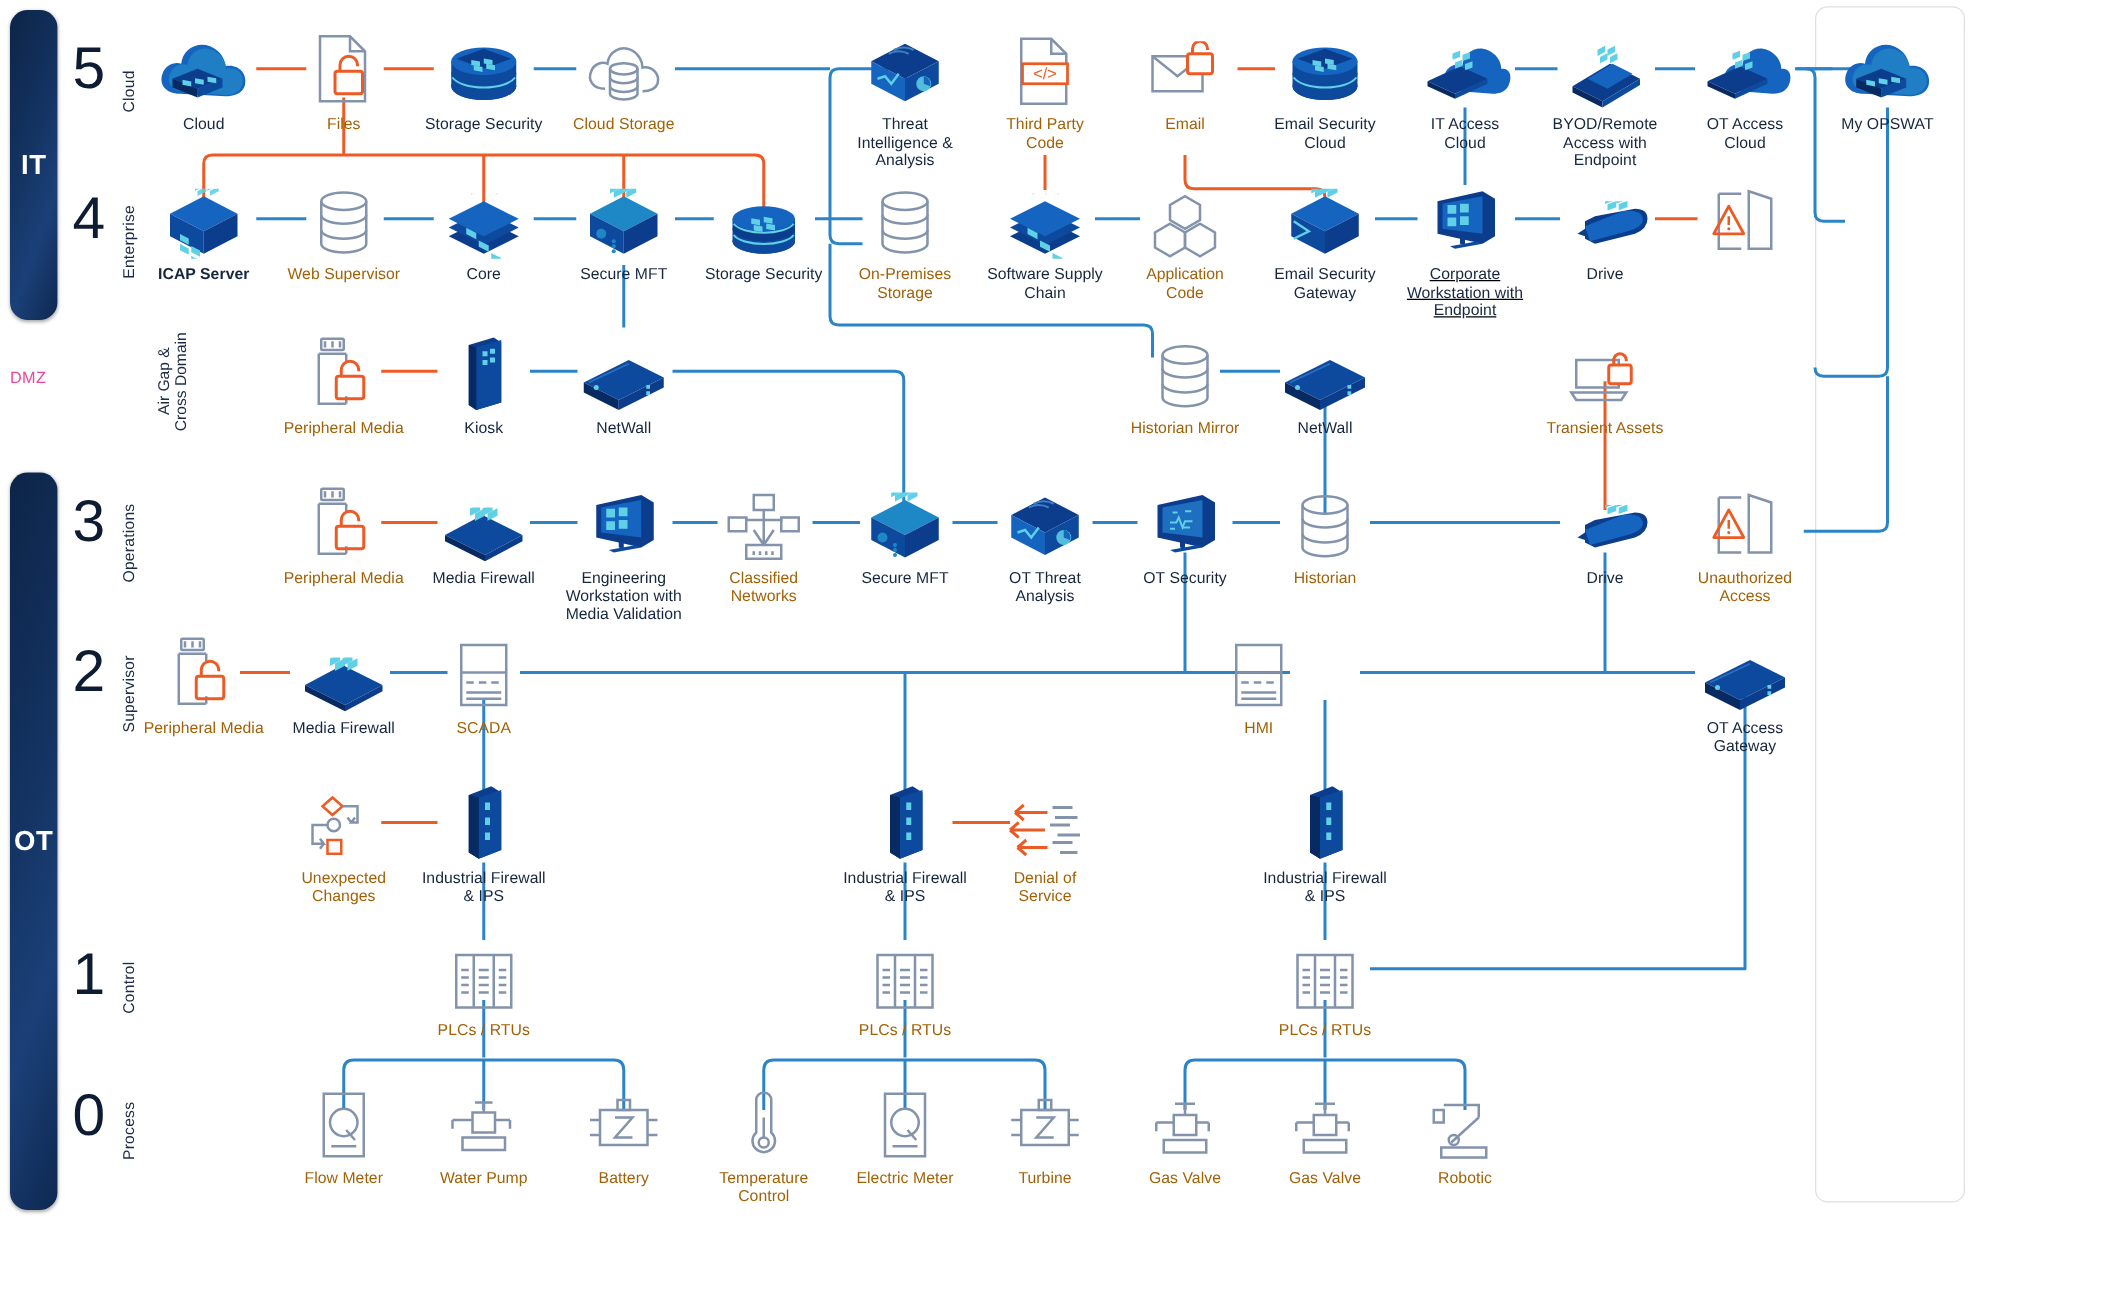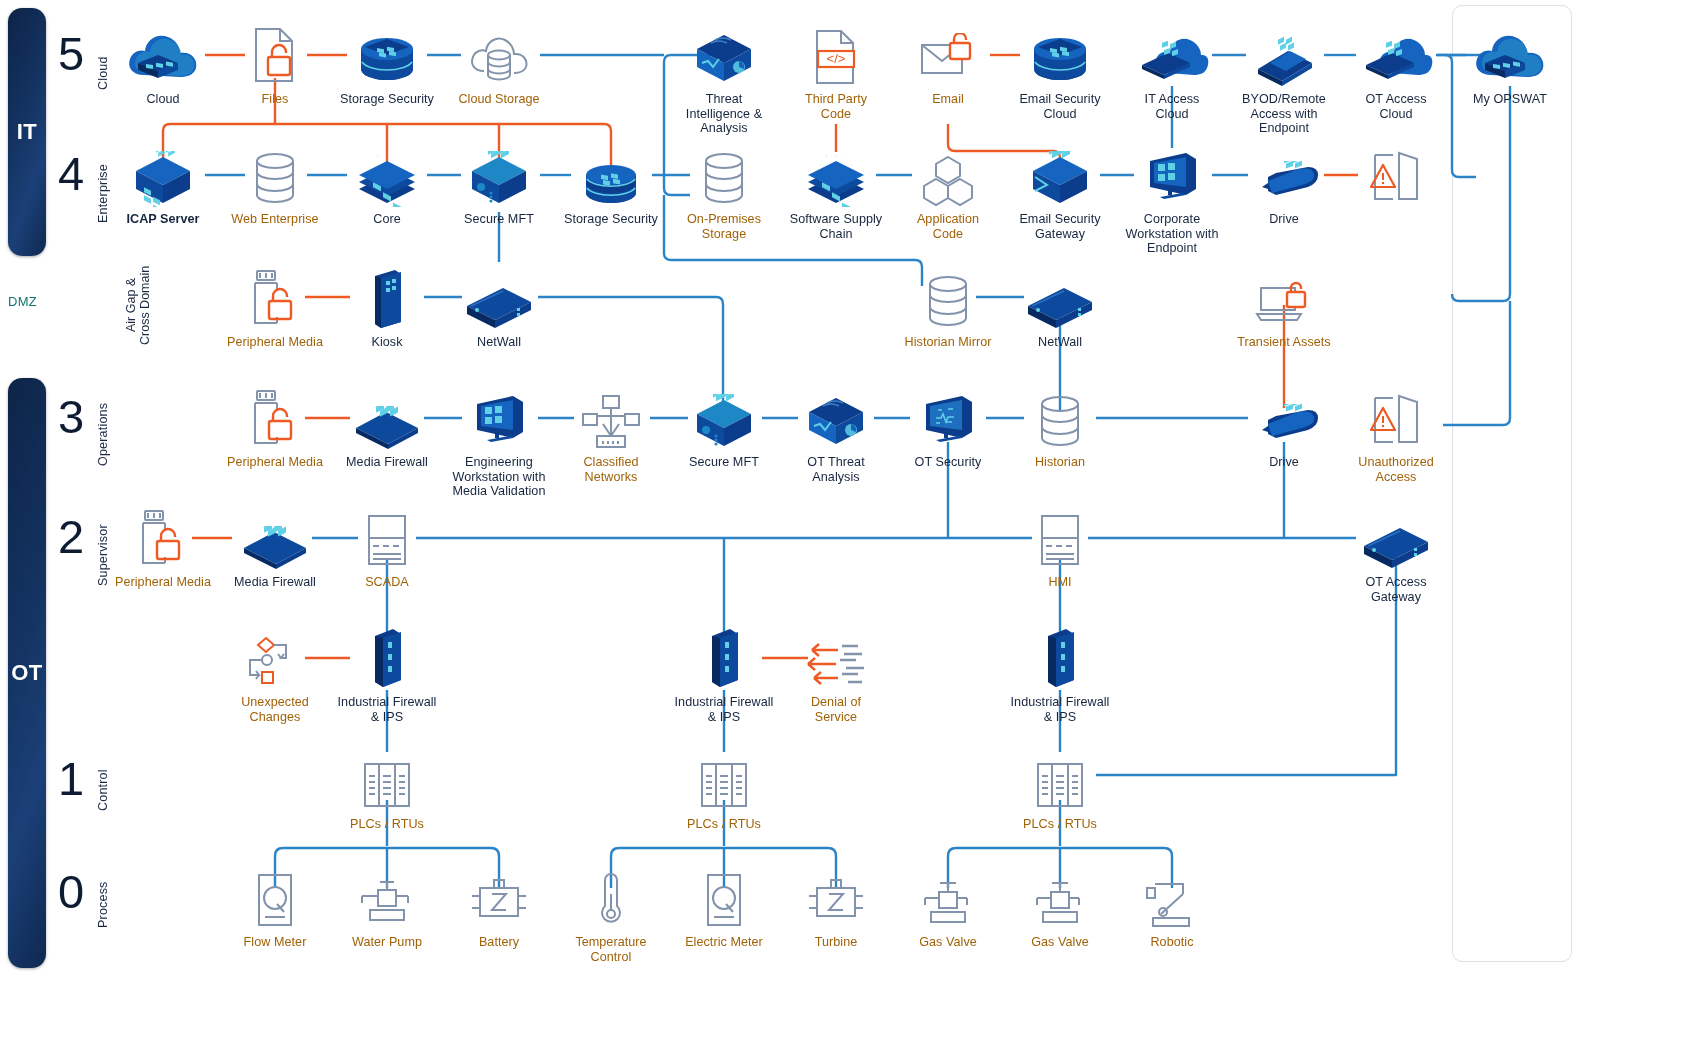--- a/index.html
+++ b/index.html
@@ -15,21 +15,21 @@
   .zonebar span{position:absolute;left:50%;top:50%;
            transform:translate(-50%,-50%);
            color:#fff;font-size:22px;font-weight:bold;letter-spacing:.5px;}
 
   
   .lvlnum{position:absolute;font-size:47px;color:#0d1b33;line-height:1;
           font-weight:400;font-family:"Liberation Sans",sans-serif;}
   .lvlcap{position:absolute;font-size:12.5px;color:#1b2a45;
           writing-mode:vertical-rl;transform:rotate(180deg);
           letter-spacing:.2px;white-space:nowrap;}
-  .dmzcap{position:absolute;font-size:13px;color:#0f766e;letter-spacing:.3px;}
+  .dmzcap{position:absolute;font-size:13px;color:#ec4899;letter-spacing:.3px;}
   .airgap{position:absolute;font-size:12.5px;color:#1b2a45;
           writing-mode:vertical-rl;transform:rotate(180deg);
           text-align:center;line-height:14px;white-space:nowrap;}
 
   
   .node{position:absolute;width:150px;margin-left:-75px;text-align:center;}
   .node .ico{height:62px;display:flex;align-items:flex-end;justify-content:center;}
   .node .lbl{font-size:12.6px;line-height:14.6px;margin-top:5px;color:#16263f;
              letter-spacing:.05px;}
   .node.muted .lbl{color:#a16207;}
@@ -403,21 +403,21 @@
       <div class="node muted" style="left: 275px; top: 145px;">
         <div class="ico">
           <svg width="52" height="58" viewBox="0 0 52 58">
    <g fill="none" stroke="#8293ab" stroke-width="2">
      <ellipse cx="26" cy="12" rx="18" ry="7"></ellipse>
      <path d="M8 12 v34 a18 7 0 0 0 36 0 v-34"></path>
      <path d="M8 23 a18 7 0 0 0 36 0 M8 35 a18 7 0 0 0 36 0"></path>
    </g>
    </svg>
         </div>
-        <div class="lbl">Web Enterprise</div>
+        <div class="lbl">Web Supervisor</div>
       </div>
       <div class="node" style="left: 387px; top: 145px;">
         <div class="ico">
           <svg width="76" height="52" viewBox="0 0 76 52">
    <path d="M10 34 L38 20 L66 34 L38 48 Z" fill="#0b3d8c"></path>
    <path d="M10 27 L38 13 L66 27 L38 41 Z" fill="#0d4a9e"></path>
    <path d="M10 20 L38 6 L66 20 L38 34 Z" fill="#1565c0"></path>
    <g fill="#5fd0e6">
               <rect x="24" y="15" width="8" height="5" transform="skewY(27)"></rect>
               <rect x="34" y="20" width="8" height="5" transform="skewY(27)"></rect>
@@ -523,21 +523,21 @@
               <rect x="24" y="11" width="8" height="5" transform="skewY(-27)"></rect>
               <rect x="34" y="16" width="8" height="5" transform="skewY(-27)"></rect>
               <rect x="27" y="16" width="8" height="5" transform="skewY(-27)"></rect>
               <rect x="37" y="21" width="8" height="5" transform="skewY(-27)"></rect>
             </g>
    <path d="M10 26 L22 34 L10 40" stroke="#5fd0e6" stroke-width="2" fill="none"></path>
    </svg>
         </div>
         <div class="lbl">Email Security<br>Gateway</div>
       </div>
-      <div class="node" style="left: 1172px; top: 145px;">
+      <div class="node" style="left: 1172px; top: 145px; text-decoration: underline;">
         <div class="ico">
           <svg width="72" height="58" viewBox="0 0 72 58">
    <path d="M14 12 L50 4 L60 10 L60 40 L50 46 L14 38 Z" fill="#0b3d8c"></path>
    <path d="M18 14 L50 8 L50 38 L18 34 Z" fill="#1565c0"></path>
    <g fill="#5fd0e6">
               <rect x="22" y="15" width="7" height="7"></rect>
               <rect x="32" y="14" width="7" height="7"></rect>
               <rect x="22" y="25" width="7" height="7"></rect>
               <rect x="32" y="24" width="7" height="7"></rect>
             </g>
@@ -864,21 +864,21 @@
    <g fill="none" stroke="#8293ab" stroke-width="2">
      <rect x="6" y="4" width="36" height="48"></rect>
      <path d="M6 26 h36"></path>
      <path d="M10 34 h6 M20 34 h6 M30 34 h6"></path>
      <path d="M10 42 h28 M10 47 h28"></path>
    </g>
    </svg>
         </div>
         <div class="lbl">SCADA</div>
       </div>
-      <div class="node muted" style="left: 1060px; top: 508px;">
+      <div class="node muted" style="left: 1007px; top: 508px;">
         <div class="ico">
           <svg width="48" height="58" viewBox="0 0 48 58">
    <g fill="none" stroke="#8293ab" stroke-width="2">
      <rect x="6" y="4" width="36" height="48"></rect>
      <path d="M6 26 h36"></path>
      <path d="M10 34 h6 M20 34 h6 M30 34 h6"></path>
      <path d="M10 42 h28 M10 47 h28"></path>
    </g>
    </svg>
         </div>

